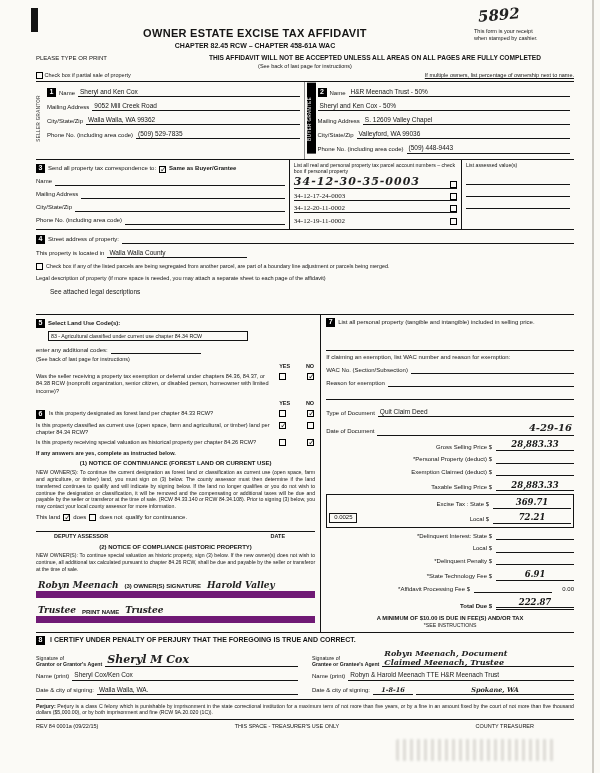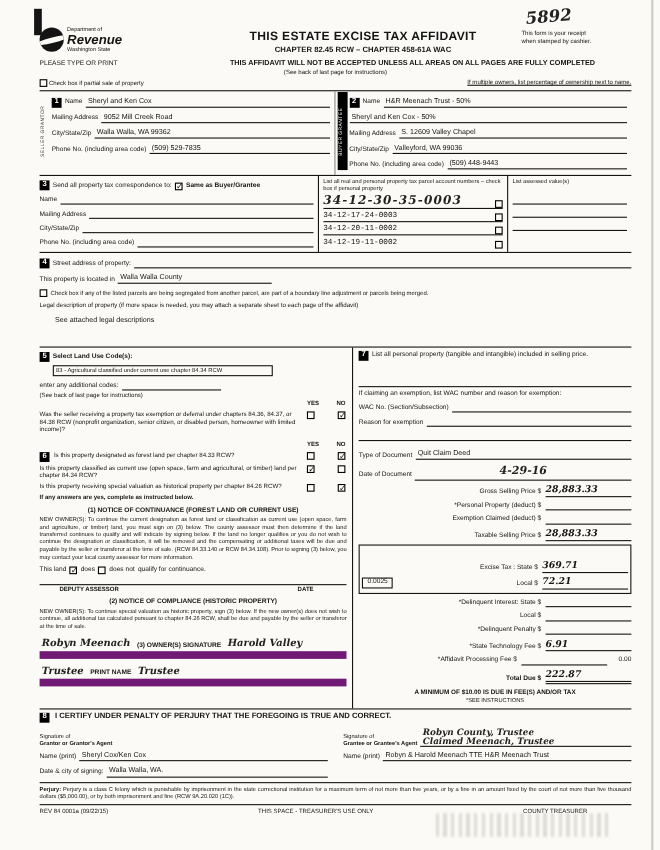--- a/index.html
+++ b/index.html
@@ -41,21 +41,21 @@
   .vlab{width:9px;font-size:4.5px;letter-spacing:.4px;writing-mode:vertical-rl;transform:rotate(180deg);text-align:center;margin-right:2px;color:#333}
   .vlab.dark{background:#000;color:#fff}
   .pfields{flex:1;min-width:0}
   
   .sec3{display:flex;border-bottom:1px solid #141414}
   .sec3-left{width:47%;padding:2px 4px 4px 0}
   .sec3-mid{width:32%;border-left:1px solid #141414;padding:2px 4px 0 4px}
   .sec3-right{width:21%;border-left:1px solid #141414;padding:2px 4px 0 4px;display:flex;flex-direction:column}
   .parcel-hdr{font-size:5.2px;line-height:1.25}
   .parcel-row{display:flex;align-items:flex-end;gap:3px;border-bottom:1px solid #141414;min-height:12px;justify-content:space-between}
-  .parcel-typed{font-size:7px;font-family:Liberation Mono, monospace}
+  .parcel-typed{font-size:7px;font-family:Liberation Serif, serif}
   .parcel-big{font-size:11px;letter-spacing:1px}
   .assessed-cell{border-bottom:1px solid #141414;min-height:12px}
   
   .sec4{padding:2px 0 6px;border-bottom:1px solid #141414}
   
   .main{display:flex;border-bottom:1px solid #141414}
   .mleft{width:53%;padding:3px 5px 3px 0;border-right:1px solid #141414}
   .mright{flex:1;padding:2px 0 3px 5px;min-width:0}
   .code-box{border:1px solid #141414;padding:1px 2px;font-size:5.3px;margin:3px 0 0 12px;width:200px}
   .ynhdr{display:flex;width:36px;justify-content:space-between;font-weight:bold;font-size:5.5px;margin-left:auto;padding-right:1px}
@@ -67,21 +67,21 @@
   .qualify{display:flex;align-items:center;gap:3px;font-size:6px;margin-top:4px}
   .dep-line{display:block;border-bottom:1px solid #141414;height:10px}
   .dep-labels{display:flex;justify-content:space-between;font-weight:bold;font-size:5.5px;padding:1px 30px 0 18px}
   .sigrow{display:flex;align-items:flex-end;gap:6px;border-bottom:7px solid #701a75;margin-top:7px;padding:0 2px}
   .sigrow .mid{font-weight:bold;font-size:6px}
   .sig9{font-size:9px}
   
   .pp-box{height:22px;border-bottom:1px solid #141414;margin:2px 0 3px}
   .mrow{display:flex;justify-content:flex-end;align-items:flex-end;gap:4px;margin-top:3.5px}
   .mlbl{font-size:6px;text-align:right;white-space:nowrap}
-  .mval{width:78px;border-bottom:1px solid #141414;min-height:9px;font-size:6.5px}
+  .mval{width:78px;border-bottom:1px solid #141414;text-align:center;min-height:9px;font-size:6.5px}
   .hwm{font-family:"DejaVu Serif",serif;font-style:italic;font-weight:bold;font-size:8.5px}
   .exbox{border:1px solid #141414;padding:2px 2px 3px;margin-top:3px}
   .ratebox{border:1px solid #141414;padding:0 4px;font-size:6px;align-self:center}
   .spacer{flex:1}
   .feeprint{width:18px;font-size:6px;text-align:right}
   .total .mval{border-bottom:3px double #141414}
   .mindue{font-weight:bold;font-size:5.8px;text-align:center;margin-top:5px}
   .seeinstr{font-size:5.2px;text-align:center}
   
   .sec8{border-bottom:1px solid #141414;padding:3px 0 4px}
@@ -107,30 +107,22 @@
 <body>
 
 <div class="page">
   <div class="scan-artifact"></div>
   <div class="edge-shadow"></div>
   <div class="ref hw">5892</div>
 
   <div class="content">
 
     <div class="hdr">
-      <div class="logo">
-        <div class="logo-circle"></div>
-        <div>
-          <div class="t5">Department of</div>
-          <div class="logo-rev">Revenue</div>
-          <div class="t5">Washington State</div>
-        </div>
-      </div>
       <div class="title-blk">
-        <div class="title">THIS ESTATE EXCISE TAX AFFIDAVIT</div>
+        <div class="title">OWNER ESTATE EXCISE TAX AFFIDAVIT</div>
         <div class="chapter">CHAPTER 82.45 RCW – CHAPTER 458-61A WAC</div>
       </div>
       <div class="receipt">
         <div>This form is your receipt</div>
         <div>when stamped by cashier.</div>
       </div>
     </div>
 
     <div class="notice">
       <div class="ptp">PLEASE TYPE OR PRINT</div>
@@ -376,42 +368,42 @@
         <div class="fl">
           <span class="val"></span>
         </div>
 
         <div class="fl" style="margin-top:8px">
           <span class="lbl">Type of Document</span>
           <span class="val">Quit Claim Deed</span>
         </div>
         <div class="fl">
           <span class="lbl">Date of Document</span>
-          <span class="val hw" style="font-size:10px;text-align:center">4-29-16</span>
+          <span class="val hw" style="font-size:10px;text-align:right">4-29-16</span>
         </div>
 
         <div class="mrow">
           <span class="mlbl">Gross Selling Price $</span>
           <span class="mval hwm">28,883.33</span>
         </div>
         <div class="mrow">
           <span class="mlbl">*Personal Property (deduct) $</span>
           <span class="mval"></span>
         </div>
         <div class="mrow">
           <span class="mlbl">Exemption Claimed (deduct) $</span>
           <span class="mval"></span>
         </div>
         <div class="mrow">
           <span class="mlbl">Taxable Selling Price $</span>
           <span class="mval hwm">28,883.33</span>
         </div>
 
         <div class="exbox">
-          <div class="mrow" style="margin-top:11px">
+          <div class="mrow" style="margin-top:0">
             <span class="mlbl">Excise Tax : State $</span>
             <span class="mval hwm">369.71</span>
           </div>
           <div class="mrow" style="justify-content:flex-start">
             <span class="ratebox">0.0025</span>
             <span class="spacer"></span>
             <span class="mlbl">Local $</span>
             <span class="mval hwm">72.21</span>
           </div>
         </div>
@@ -451,48 +443,56 @@
       <div class="certify-row">
         <span class="nb">8</span>
         <span class="certify">I CERTIFY UNDER PENALTY OF PERJURY THAT THE FOREGOING IS TRUE AND CORRECT.</span>
       </div>
       <div class="sigcols">
         <div class="sigcol">
           <span class="siglabel">
             <span style="display:block">Signature of</span>
             <span style="display:block;font-weight:bold">Grantor or Grantor's Agent</span>
           </span>
+          <span class="sigline">
+            <span class="hw sig11">Sheryl M Cox</span>
+          </span>
         </div>
         <div class="sigcol">
           <span class="siglabel">
             <span style="display:block">Signature of</span>
             <span style="display:block;font-weight:bold">Grantee or Grantee's Agent</span>
           </span>
           <span class="sigline">
-            <span class="hw sig8" style="display:block">Robyn County, Trustee</span>
+            <span class="hw sig8" style="display:block">Robyn Meenach, Document</span>
             <span class="hw sig8" style="display:block">Claimed Meenach, Trustee</span>
           </span>
         </div>
       </div>
       <div class="printrow">
         <div class="printcol">
           <div class="fl" style="margin-top:0">
             <span class="lbl">Name (print)</span>
             <span class="val">Sheryl Cox/Ken Cox</span>
           </div>
           <div class="fl">
             <span class="lbl">Date &amp; city of signing:</span>
             <span class="val">Walla Walla, WA.</span>
           </div>
         </div>
         <div class="printcol">
           <div class="fl" style="margin-top:0">
             <span class="lbl">Name (print)</span>
             <span class="val">Robyn &amp; Harold Meenach TTE H&amp;R Meenach Trust</span>
           </div>
+          <div class="fl">
+            <span class="lbl">Date &amp; city of signing:</span>
+            <span class="val hw" style="flex:0 0 40px;text-align:center">1-8-16</span>
+            <span class="val hw" style="text-align:center">Spokane, WA</span>
+          </div>
         </div>
       </div>
     </div>
 
     <div class="perjury">
       <span class="b">Perjury:</span>
       <span>Perjury is a class C felony which is punishable by imprisonment in the state correctional institution for a maximum term of not more than five years, or by a fine in an amount fixed by the court of not more than five thousand dollars ($5,000.00), or by both imprisonment and fine (RCW 9A.20.020 (1C)).</span>
     </div>
     <div class="footer">
       <span>REV 84 0001a (09/22/15)</span>

